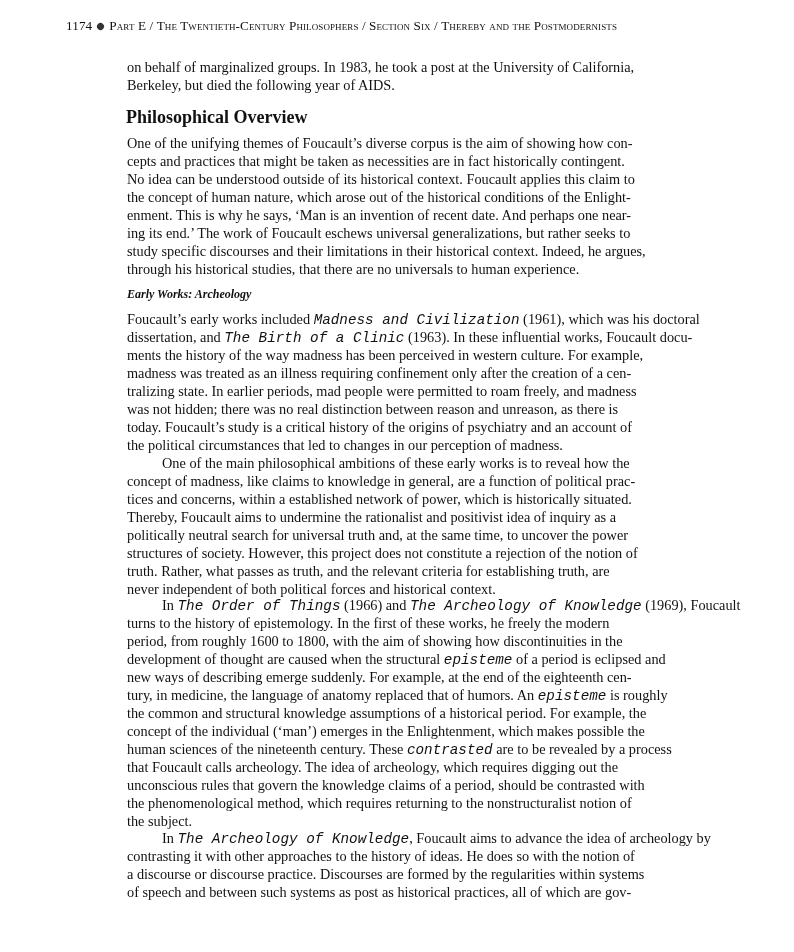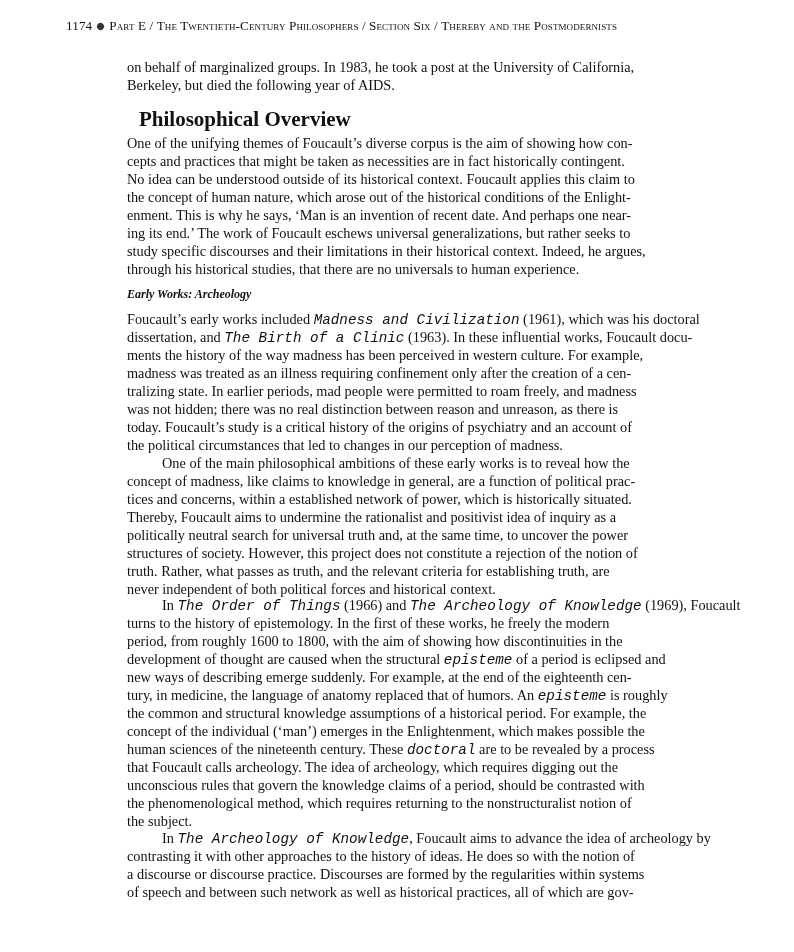--- a/index.html
+++ b/index.html
@@ -3,21 +3,21 @@
 <meta charset="utf-8">
 <style>
   html, body { margin:0; padding:0; background:#ffffff; }
   body { width:794px; height:952px; position:relative; overflow:hidden;
          font-family:"Liberation Serif","DejaVu Serif",serif; color:#111; }
   .header { position:absolute; left:66px; top:18px; font-size:13.2px; white-space:nowrap; letter-spacing:0.1px; }
   .header .sc { font-variant:small-caps; }
   .header .bullet { display:inline-block; width:7px; height:7px; background:#333; border-radius:50%; transform:rotate(45deg); margin:0 5px 1px 5px; vertical-align:middle; }
   .line { position:absolute; left:127px; white-space:nowrap; font-size:14.3px; line-height:18px; }
   .indent { padding-left:35px;text-align:right; }
-  .h1 { position:absolute; left:139px; font-size:21px; font-weight:bold; white-space:nowrap; }
+  .h1 { position:absolute; left:126px; font-size:18px; font-weight:bold; white-space:nowrap; }
   .h2 { position:absolute; left:127px; font-size:12px; font-weight:bold; font-style:italic; white-space:nowrap; }
   i { font-style:italic;font-family:Liberation Mono, monospace; }
 </style>
 </head>
 <body>
 
 <div class="header">
   <span>1174</span><span class="bullet"></span><span class="sc">Part E</span>
   <span>/</span>
   <span class="sc">The Twentieth-Century Philosophers</span>
@@ -61,22 +61,22 @@
 <div class="line" style="top:580px">never independent of both political forces and historical context.</div>
 
 <div class="line indent" style="top:596px"><span>In </span><i>The Order of Things</i><span> (1966) and </span><i>The Archeology of Knowledge</i><span> (1969), Foucault</span></div>
 <div class="line" style="top:614px">turns to the history of epistemology. In the first of these works, he freely the modern</div>
 <div class="line" style="top:632px">period, from roughly 1600 to 1800, with the aim of showing how discontinuities in the</div>
 <div class="line" style="top:650px"><span>development of thought are caused when the structural </span><i>episteme</i><span> of a period is eclipsed and</span></div>
 <div class="line" style="top:668px">new ways of describing emerge suddenly. For example, at the end of the eighteenth cen-</div>
 <div class="line" style="top:686px"><span>tury, in medicine, the language of anatomy replaced that of humors. An </span><i>episteme</i><span> is roughly</span></div>
 <div class="line" style="top:704px">the common and structural knowledge assumptions of a historical period. For example, the</div>
 <div class="line" style="top:722px">concept of the individual (‘man’) emerges in the Enlightenment, which makes possible the</div>
-<div class="line" style="top:740px"><span>human sciences of the nineteenth century. These </span><i>doctoral</i><span> are to be revealed by a process</span></div>
+<div class="line" style="top:740px"><span>human sciences of the nineteenth century. These </span><i>contrasted</i><span> are to be revealed by a process</span></div>
 <div class="line" style="top:758px">that Foucault calls archeology. The idea of archeology, which requires digging out the</div>
 <div class="line" style="top:776px">unconscious rules that govern the knowledge claims of a period, should be contrasted with</div>
 <div class="line" style="top:794px">the phenomenological method, which requires returning to the nonstructuralist notion of</div>
 <div class="line" style="top:812px">the subject.</div>
 
 <div class="line indent" style="top:829px"><span>In </span><i>The Archeology of Knowledge</i><span>, Foucault aims to advance the idea of archeology by</span></div>
 <div class="line" style="top:847px">contrasting it with other approaches to the history of ideas. He does so with the notion of</div>
 <div class="line" style="top:865px">a discourse or discourse practice. Discourses are formed by the regularities within systems</div>
-<div class="line" style="top:883px">of speech and between such network as well as historical practices, all of which are gov-</div>
+<div class="line" style="top:883px">of speech and between such systems as post as historical practices, all of which are gov-</div>
 
 </body></html>

